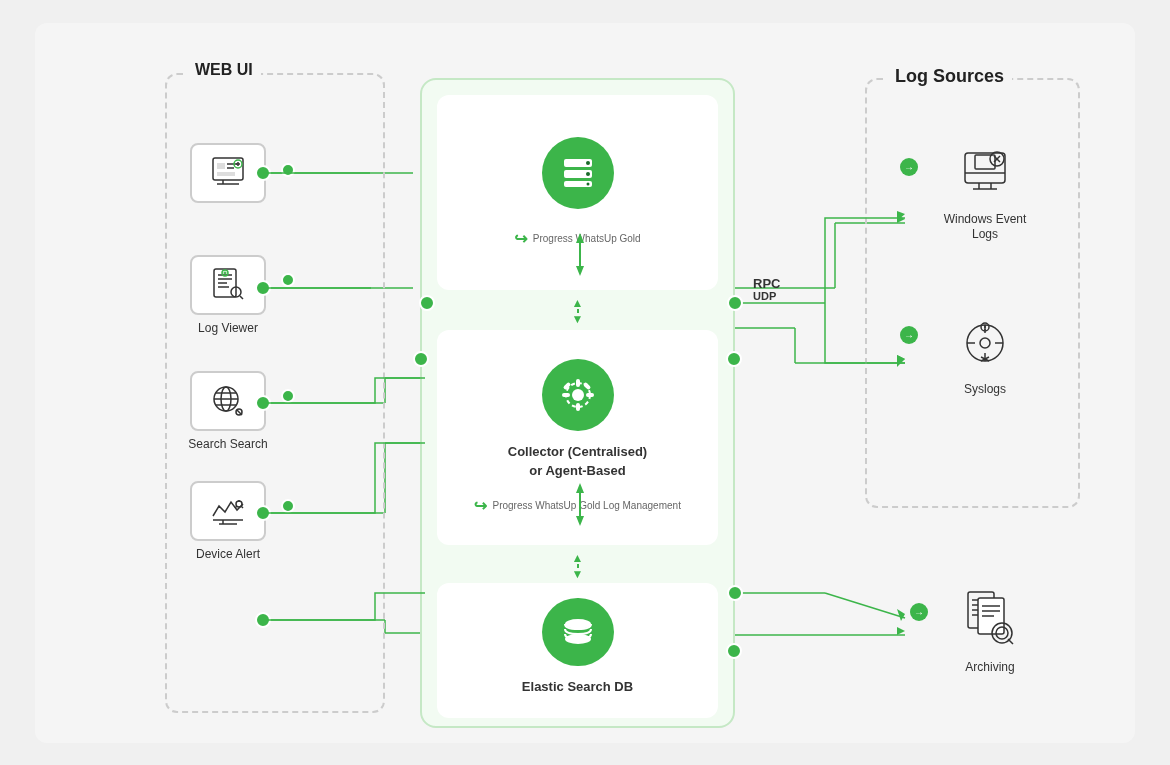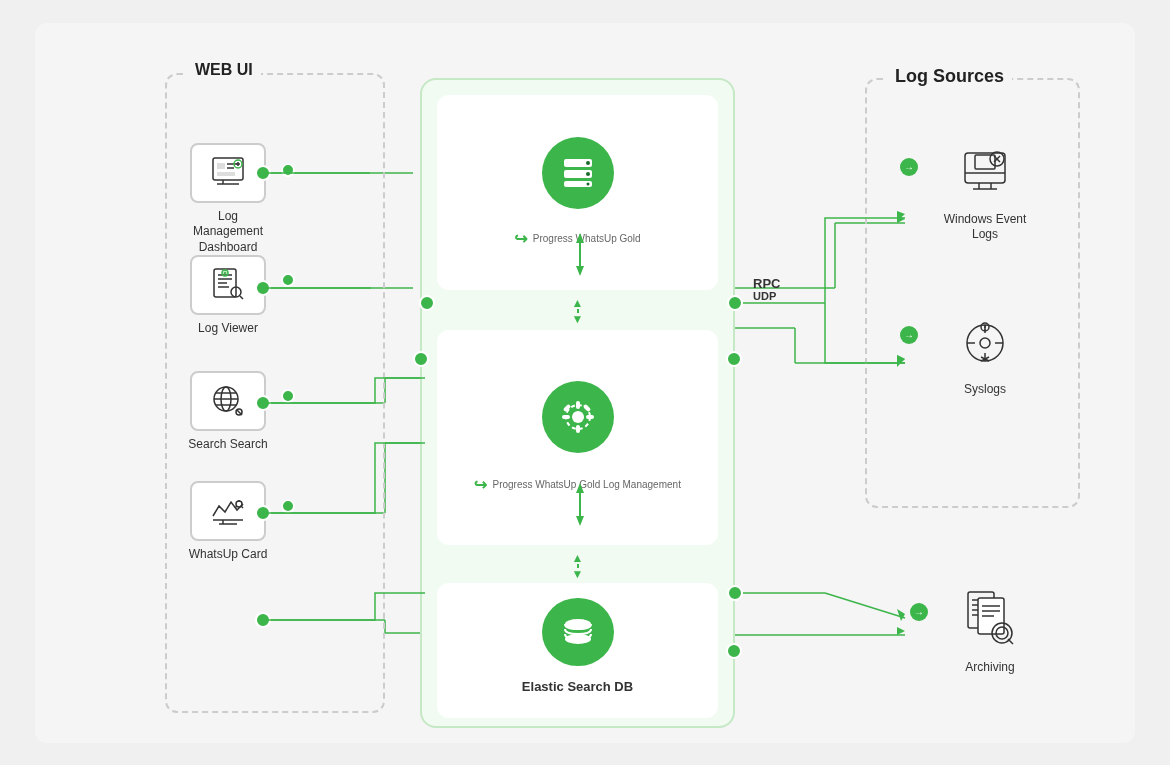--- a/index.html
+++ b/index.html
@@ -252,21 +252,20 @@
         <line x1="18" y1="10" x2="28" y2="10"></line>
         <line x1="18" y1="14" x2="25" y2="14"></line>
         <rect x="8" y="18" width="18" height="4" fill="#ddd" stroke="none"></rect>
         <circle cx="29" cy="10" r="4" stroke="#3cb54a" stroke-width="1.5"></circle>
         <line x1="29" y1="8" x2="29" y2="12"></line>
         <line x1="27" y1="10" x2="31" y2="10"></line>
         <line x1="14" y1="26" x2="14" y2="30"></line>
         <line x1="8" y1="30" x2="30" y2="30"></line>
       </svg>
     </div>
-    <div class="web-ui-label">Log Management<br>Dashboard</div>
 
     <div class="connector-dot" style="position:absolute; right:-22px; top:20px; width:14px; height:14px; border-radius:50%; background:#3cb54a; border:2px solid white;"></div>
   </div>
 
   <div class="web-ui-item" style="position:absolute; left:148px; top:232px; display:flex; flex-direction:column; align-items:center; width:90px;">
     <div class="web-ui-icon-box">
       <svg viewBox="0 0 38 38" stroke="#333" fill="none" stroke-width="1.5">
         <rect x="5" y="3" width="22" height="28" rx="2"></rect>
         <line x1="9" y1="9" x2="23" y2="9"></line>
         <line x1="9" y1="13" x2="23" y2="13"></line>
@@ -305,21 +304,21 @@
         <polyline points="4,24 10,14 16,20 22,10 28,18 34,12"></polyline>
         <line x1="4" y1="28" x2="34" y2="28"></line>
         <circle cx="30" cy="12" r="3"></circle>
         <line x1="30" y1="10" x2="30" y2="8"></line>
         <line x1="32" y1="14" x2="34" y2="16"></line>
         <line x1="28" y1="14" x2="26" y2="16"></line>
         <line x1="14" y1="28" x2="14" y2="32"></line>
         <line x1="10" y1="32" x2="28" y2="32"></line>
       </svg>
     </div>
-    <div class="web-ui-label">WhatsUp Card</div>
+    <div class="web-ui-label">Device Alert</div>
     <div class="connector-dot" style="position:absolute; right:-22px; top:18px; width:14px; height:14px; border-radius:50%; background:#3cb54a; border:2px solid white;"></div>
   </div>
 
 
   <div class="center-box" style="position:absolute; left:385px; top:55px; width:315px; height:650px; border:2px solid #c5e8c5; background:#f2fbf2; border-radius:16px;">
 
     <div class="center-panel panel-top" style="position:absolute; left:15px; right:15px; top:15px; height:195px; background:white; border-radius:12px; display:flex; flex-direction:column; align-items:center; justify-content:center; padding:20px 15px;">
       <div class="green-circle">
         <svg viewBox="0 0 40 40" fill="white">
           <rect x="6" y="6" width="28" height="8" rx="2"></rect>
@@ -348,20 +347,21 @@
           <circle cx="20" cy="20" r="6"></circle>
           <circle cx="20" cy="20" r="12" fill="none" stroke="white" stroke-width="2" stroke-dasharray="4 3"></circle>
           <rect x="18" y="4" width="4" height="8" rx="2"></rect>
           <rect x="18" y="28" width="4" height="8" rx="2"></rect>
           <rect x="4" y="18" width="8" height="4" rx="2"></rect>
           <rect x="28" y="18" width="8" height="4" rx="2"></rect>
           <rect x="7" y="7" width="4" height="8" rx="2" transform="rotate(45 9 11)"></rect>
           <rect x="27" y="7" width="4" height="8" rx="2" transform="rotate(-45 29 11)"></rect>
         </svg>
       </div>
+      <div class="panel-label">Collector (Centralised)<br>or Agent-Based</div>
       <div class="progress-logo" style="margin-top:10px;">
         <span class="progress-arrow">↪</span>
         <span class="progress-text">Progress WhatsUp Gold Log Management</span>
       </div>
     </div>
 
     <div style="position:absolute; left:50%; transform:translateX(-50%); top:472px; display:flex; flex-direction:column; align-items:center; width:24px; height:28px;">
       <div style="color:#3cb54a; font-size:12px; line-height:1;">▲</div>
       <div style="width:2px; height:8px; background:#3cb54a;"></div>
       <div style="color:#3cb54a; font-size:12px; line-height:1;">▼</div>

